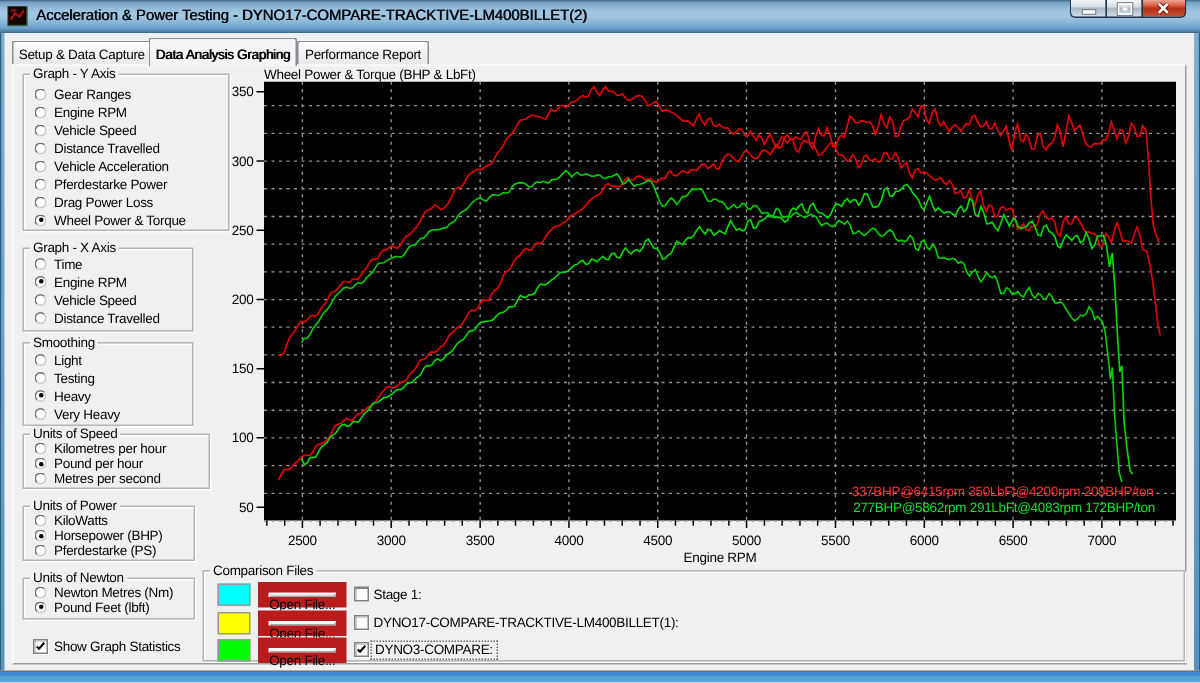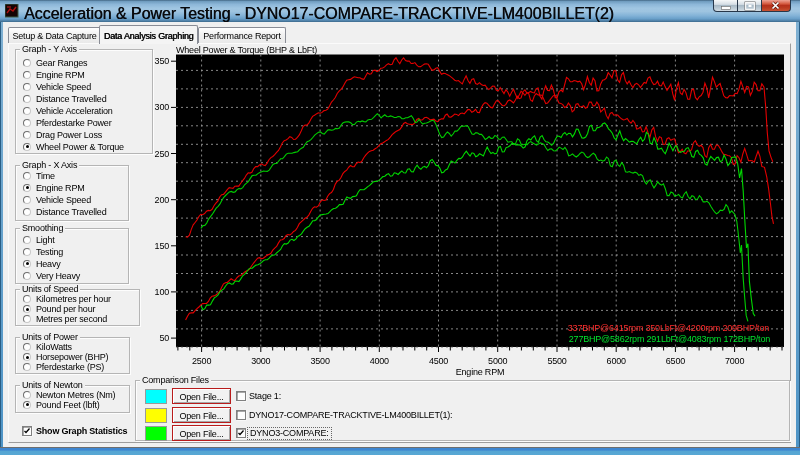--- a/index.html
+++ b/index.html
@@ -1,20 +1,20 @@
 <!DOCTYPE html>
 <html><head><meta charset="utf-8"><style>
 * { margin:0; padding:0; box-sizing:border-box; }
 html,body { width:800px; height:455px; overflow:hidden; }
 body { font-family:"Liberation Sans",sans-serif; background:#f0f0f0; position:relative; font-size:9px; color:#000; letter-spacing:-0.2px; }
 .abs { position:absolute; }
 
 #titlebar { left:0; top:0; width:800px; height:22px;
   background:linear-gradient(to bottom,#3f637f 0%,#6f9cbf 6%,#8db7d8 20%,#a0c6e2 38%,#9ec4e0 52%,#85b4d8 70%,#6aa0ca 85%,#49799f 97%,#35617f 100%); }
-#titletext { left:24px; top:5px; font-size:16px; color:#08090c; letter-spacing:-0.05px; text-shadow:0.4px 0 0 #10151c; }
+#titletext { left:24px; top:5px; font-size:10px; color:#08090c; letter-spacing:-0.05px; text-shadow:0.4px 0 0 #10151c; }
 #appicon { left:5px; top:4px; width:14px; height:14px; }
 #winbtns { left:713px; top:0; width:81px; height:15px; }
 .wbtn { position:absolute; top:0; height:12px; border:1px solid #27374a; border-top:none; }
 #btnmin { left:0; width:25px; border-radius:0 0 0 4px;
   background:linear-gradient(to bottom,#f6f8f9 0%,#d5dee5 40%,#a9bac6 50%,#c0ced8 80%,#d3dde4 100%); }
 #btnmax { left:24px; width:25px;
   background:linear-gradient(to bottom,#f6f8f9 0%,#d5dee5 40%,#a9bac6 50%,#c0ced8 80%,#d3dde4 100%); }
 #btncls { left:48px; width:30px; border-radius:0 0 4px 0;
   background:linear-gradient(to bottom,#eda496 0%,#d55a40 35%,#b5311c 50%,#b93a20 70%,#c65233 100%); }
 #borderL { left:0; top:22px; width:3px; height:425px;
@@ -34,21 +34,21 @@
 .grp { position:absolute; border:1px solid #b5b5b5; box-shadow:1px 1px 0 #fdfdfd, inset 1px 1px 0 #fdfdfd; }
 .glabel { position:absolute; top:-6px; left:4px; background:#f0f0f0; padding:0 2px; white-space:nowrap; }
 .radio { position:absolute; width:8px; height:8px; border-radius:50%; background:#fff;
   border:1px solid; border-color:#6e6e6e #c8c8c8 #c8c8c8 #6e6e6e; }
 .radio.sel::after { content:""; position:absolute; left:1.5px; top:1.5px; width:3px; height:3px; border-radius:50%; background:#000; }
 .itext { position:absolute; left:13px; top:-1px; white-space:nowrap; }
 .row { position:absolute; left:7px; height:10px; }
 .chk { position:absolute; width:10px; height:10px; background:#fdfdfd; border:1px solid #808080;
   box-shadow:inset 0.5px 0.5px 0 #555, 0.5px 0.5px 0 #fff; }
 
-.btn97 { position:absolute; background:#f2f2f2; border:1px solid #b91c1c;
+.btn97 { position:absolute; background:#f2f2f2; border:7px solid #b91c1c;
   box-shadow:inset 1px 1px 0 #ffffff, inset -1px -1px 0 #a8a8a8; text-align:center; padding-top:3px; }
 .swatch { position:absolute; width:22px; height:15px; border:1px solid #9a9a9a; }
 </style></head>
 <body>
 <div class="abs" id="titlebar"></div>
 <div class="abs" id="appicon"><svg width="14" height="14">
  <rect x="0" y="0" width="13" height="13" fill="#150404" stroke="#3c5a44" stroke-width="1"></rect>
  <path d="M2 9 L5 5 L8 7 L11 3" stroke="#b01010" fill="none" stroke-width="1.4"></path>
  <rect x="2" y="2" width="4" height="2" fill="#701010"></rect>
 </svg></div>
@@ -188,21 +188,21 @@
       <span class="radio sel" style="left:0;top:0;"></span>
       <span class="itext">Pound Feet (lbft)</span>
     </div>
   </div>
 <div class="abs" style="left:22px;top:426px;">
 <span class="chk" style="left:0;top:0;">
       <svg width="8" height="8" style="position:absolute;left:0px;top:0px;">
         <path d="M1.5 4 L3 5.5 L6.5 1.5" stroke="#000" stroke-width="1.3" fill="none"></path>
       </svg>
     </span>
-<span style="position:absolute;left:14px;top:0px;white-space:nowrap;font-weight:bold;">Show Graph Statistics</span>
+<span style="position:absolute;left:14px;top:0px;white-space:nowrap;">Show Graph Statistics</span>
   </div>
 <svg class="abs" style="left:132px;top:43px;" width="664" height="336" font-family="Liberation Sans,sans-serif" font-size="9">
 <rect x="44" y="11.5" width="608" height="292.5" fill="#000"></rect>
 <text x="44" y="9.5" fill="#000">Wheel Power &amp; Torque (BHP &amp; LbFt)</text>
 <path d="M44 27.4H652 M44 45.9H652 M44 64.4H652 M44 82.8H652 M44 101.3H652 M44 119.7H652 M44 138.2H652 M44 156.7H652 M44 175.1H652 M44 193.6H652 M44 212.0H652 M44 230.5H652 M44 248.9H652 M44 267.4H652 M44 285.9H652 M44 304.3H652 M69.6 11.5V304 M128.8 11.5V304 M188.1 11.5V304 M247.3 11.5V304 M306.5 11.5V304 M365.7 11.5V304 M425.0 11.5V304 M484.2 11.5V304 M543.4 11.5V304 M602.6 11.5V304" stroke="#969696" stroke-width="0.9" stroke-dasharray="2 3" fill="none"></path>
 <text x="37" y="298.1" text-anchor="end" fill="#000">50</text>
 <text x="37" y="251.9" text-anchor="end" fill="#000">100</text>
 <text x="37" y="205.8" text-anchor="end" fill="#000">150</text>
 <text x="37" y="159.7" text-anchor="end" fill="#000">200</text>
 <text x="37" y="113.5" text-anchor="end" fill="#000">250</text>

